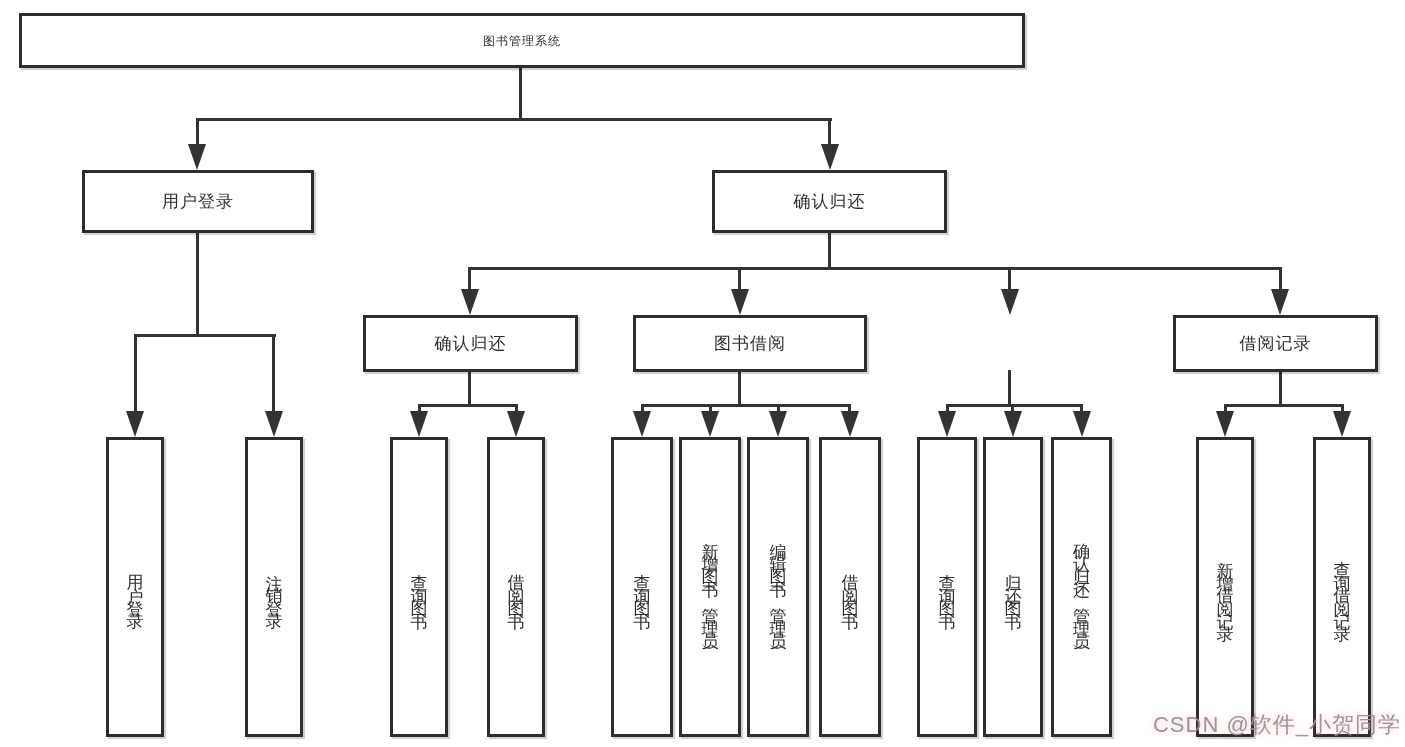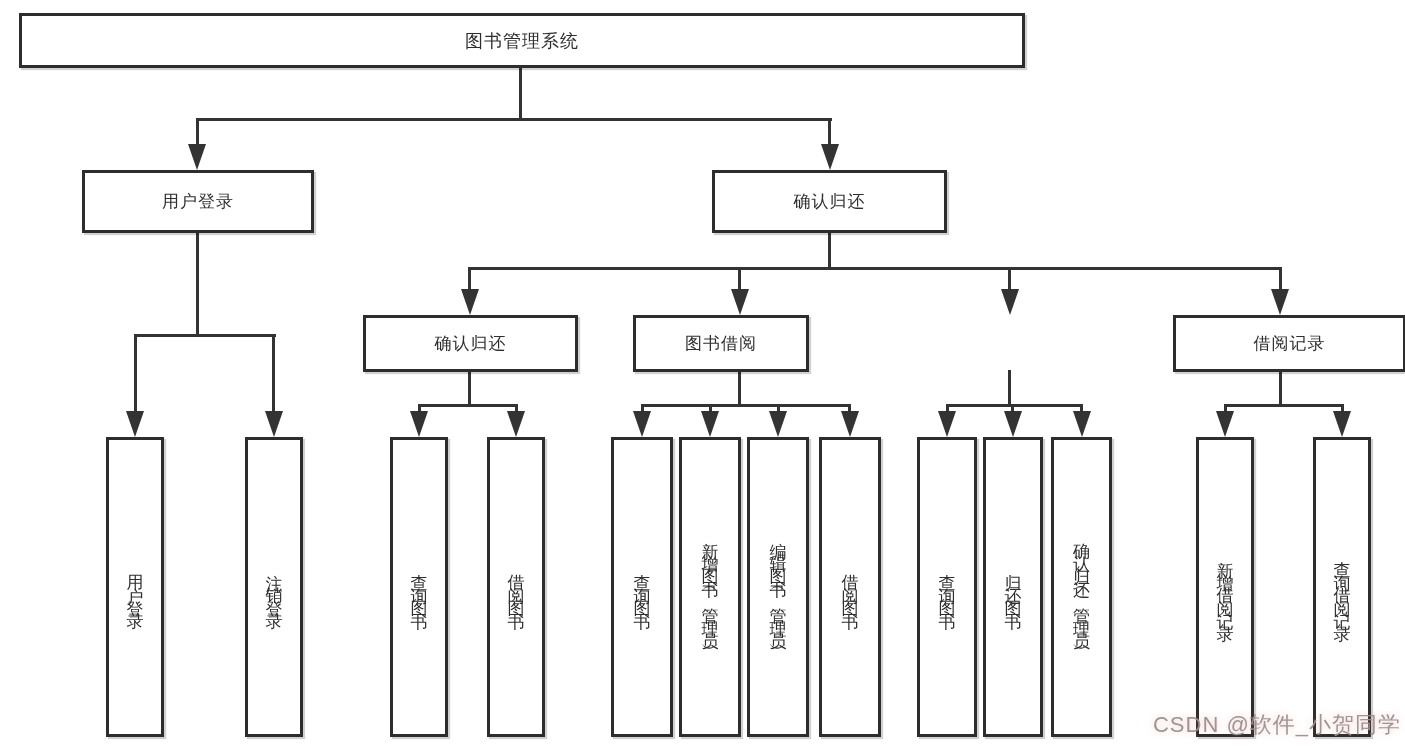--- a/index.html
+++ b/index.html
@@ -15,21 +15,21 @@
     position:absolute;
     box-sizing:border-box;
     background:#ffffff;
     border:3px solid #2d2d2d;
     box-shadow:2px 2px 1px rgba(0,0,0,0.18);
     display:flex;align-items:center;justify-content:center;
     font-size:17px;
     line-height:1;
     z-index:2;
   }
-  .box.root{font-size:18px;}
+  .box.root{font-size:12px;}
   .lbl{white-space:nowrap;letter-spacing:1px;}
   .vtext .lbl{
     writing-mode:vertical-rl;
     text-orientation:mixed;
     letter-spacing:13px;
     white-space:nowrap;
   }
   .vline{position:absolute;width:3px;background:#333333;z-index:1;}
   .hline{position:absolute;height:3px;background:#333333;z-index:1;}
   .arrow{
@@ -86,24 +86,24 @@
   <div class="vline" style="left:738px;top:267px;height:26px;"></div>
   <div class="arrow" style="left:731px;top:289px;"></div>
   <div class="vline" style="left:1008px;top:267px;height:26px;"></div>
   <div class="arrow" style="left:1001px;top:289px;"></div>
   <div class="vline" style="left:1279px;top:267px;height:26px;"></div>
   <div class="arrow" style="left:1271px;top:289px;"></div>
 
   <div class="box" style="left:363px;top:315px;width:215px;height:57px;">
     <span class="lbl">确认归还</span>
   </div>
-  <div class="box" style="left:633px;top:315px;width:176px;height:57px;">
+  <div class="box" style="left:633px;top:315px;width:234px;height:57px;">
     <span class="lbl">图书借阅</span>
   </div>
-  <div class="box" style="left:1173px;top:315px;width:233px;height:57px;">
+  <div class="box" style="left:1173px;top:315px;width:205px;height:57px;">
     <span class="lbl">借阅记录</span>
   </div>
 
   <div class="vline" style="left:468px;top:370px;height:37px;"></div>
   <div class="hline" style="left:418px;top:404px;width:100px;"></div>
   <div class="vline" style="left:418px;top:404px;height:14px;"></div>
   <div class="arrow" style="left:410px;top:411px;"></div>
   <div class="vline" style="left:515px;top:404px;height:14px;"></div>
   <div class="arrow" style="left:507px;top:411px;"></div>
 

